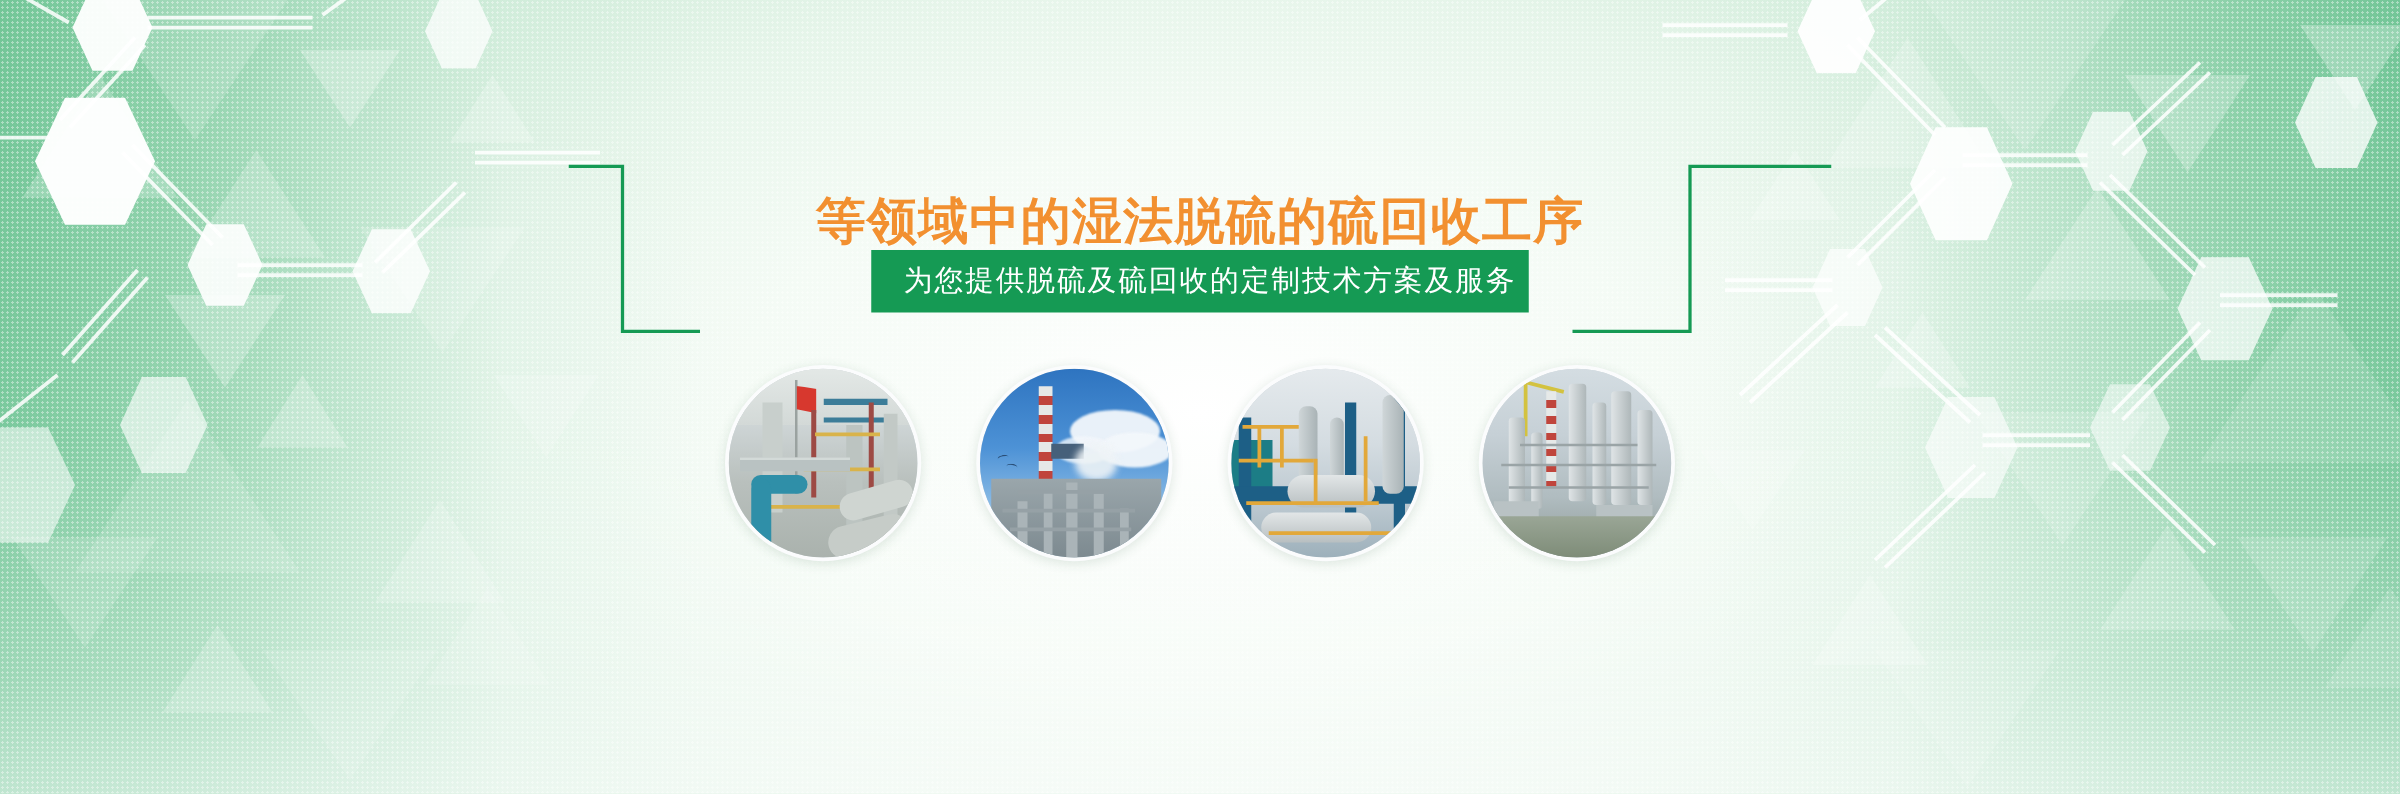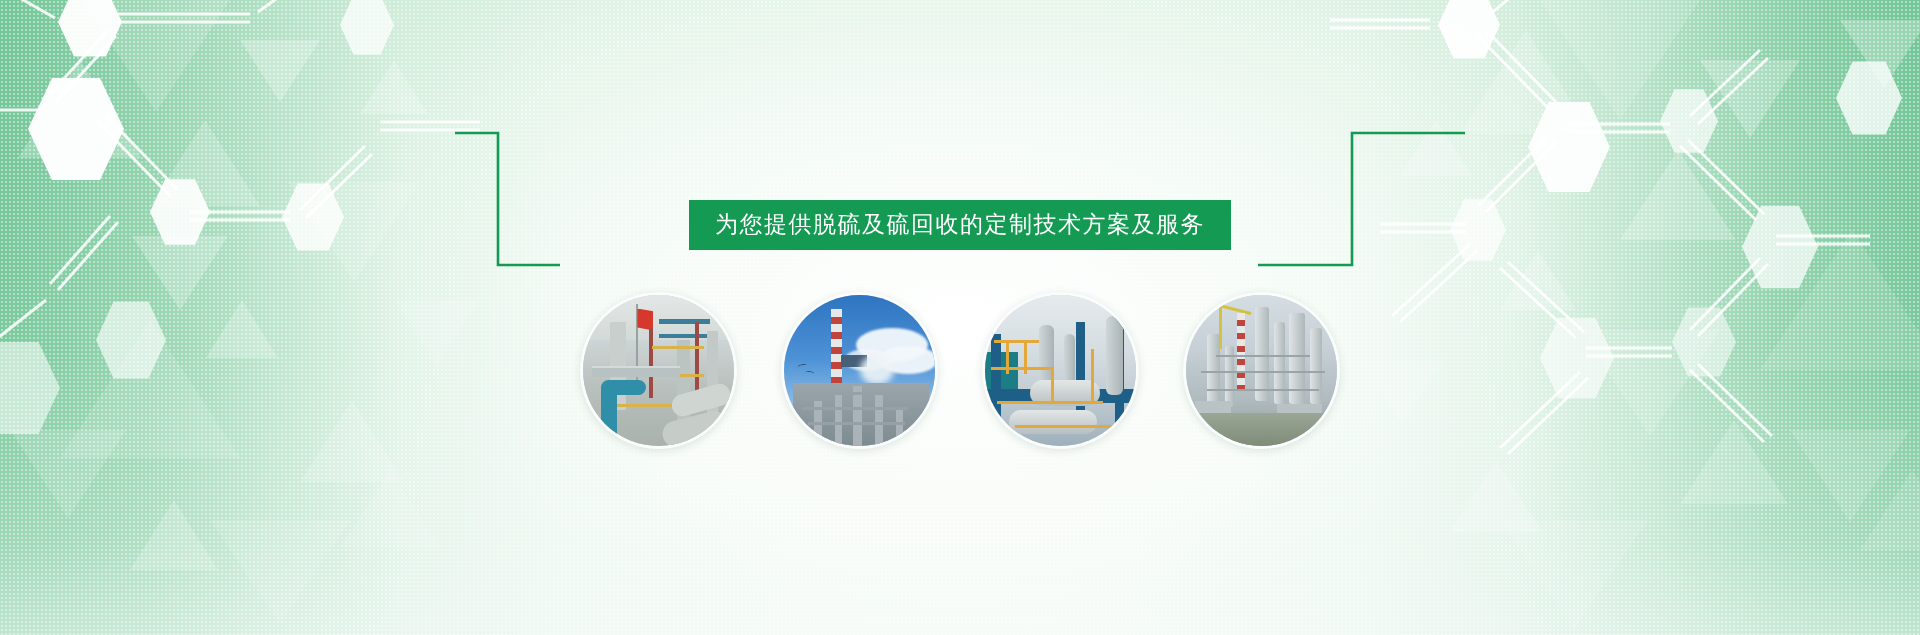--- a/index.html
+++ b/index.html
@@ -79,21 +79,21 @@
 
   
   #badge{
     position:absolute;
     left:50%;transform:translateX(-50%);
     top:200px;
     background:#159a54;
     color:#ffffff;
     font-size:23px;line-height:23px;font-weight:normal;
     letter-spacing:1.5px;
-    padding:13px 26px 14px 26px;
+    padding:13px 10px 14px 26px;
     white-space:nowrap;
   }
 
   
   #circles{
     position:absolute;left:50%;transform:translateX(-50%);
     top:292px;width:760px;height:160px;
     display:flex;justify-content:space-between;align-items:flex-start;
   }
   .circle{
@@ -275,20 +275,21 @@
   <div id="frame">
     <svg width="1920" height="635" viewBox="0 0 1920 635" aria-hidden="true">
 
       <polyline points="455,133 498,133 498,265 560,265" fill="none" stroke="#159a54" stroke-width="2.6"></polyline>
 
       <polyline points="1465,133 1352,133 1352,265 1258,265" fill="none" stroke="#159a54" stroke-width="2.6"></polyline>
     </svg>
   </div>
 
   <div id="headline">
+    <span class="l2">等领域中的湿法脱硫的硫回收工序</span>
   </div>
 
   <div id="badge">为您提供脱硫及硫回收的定制技术方案及服务</div>
 
   <div id="circles">
 
     <div class="circle">
       <div class="ph ph1">
         <div class="sky"></div>
         <div class="pole"></div>

